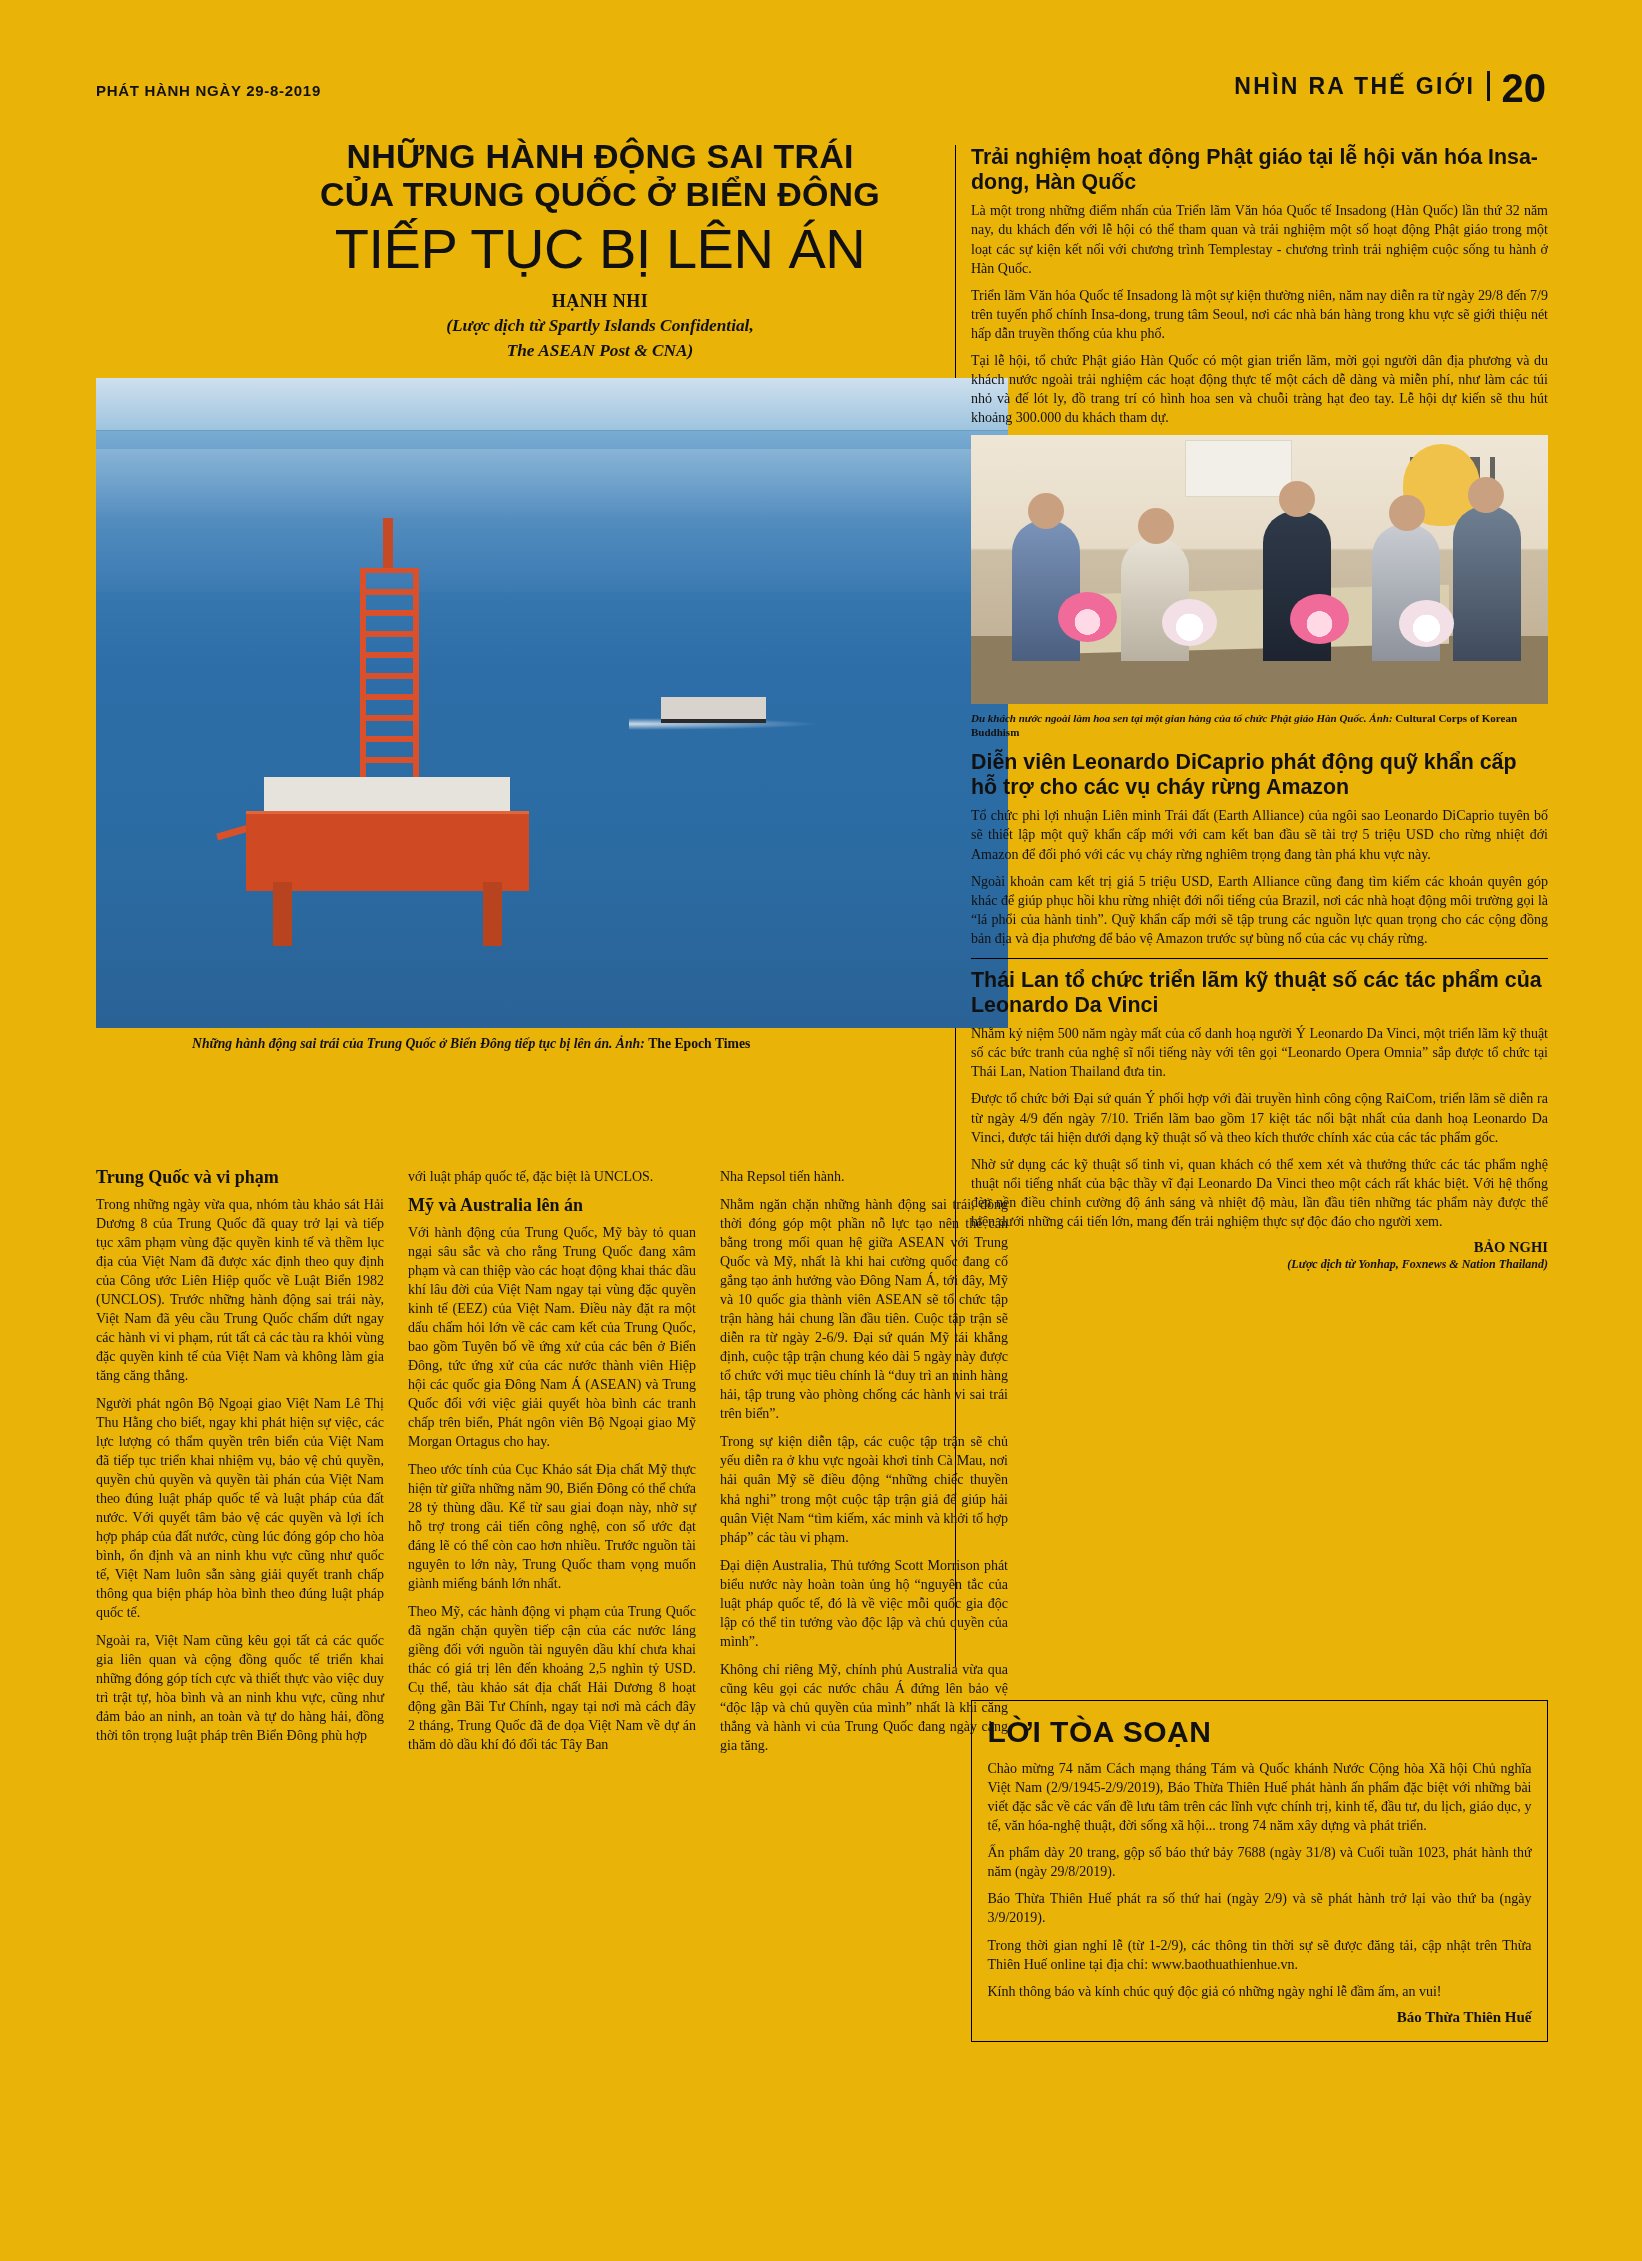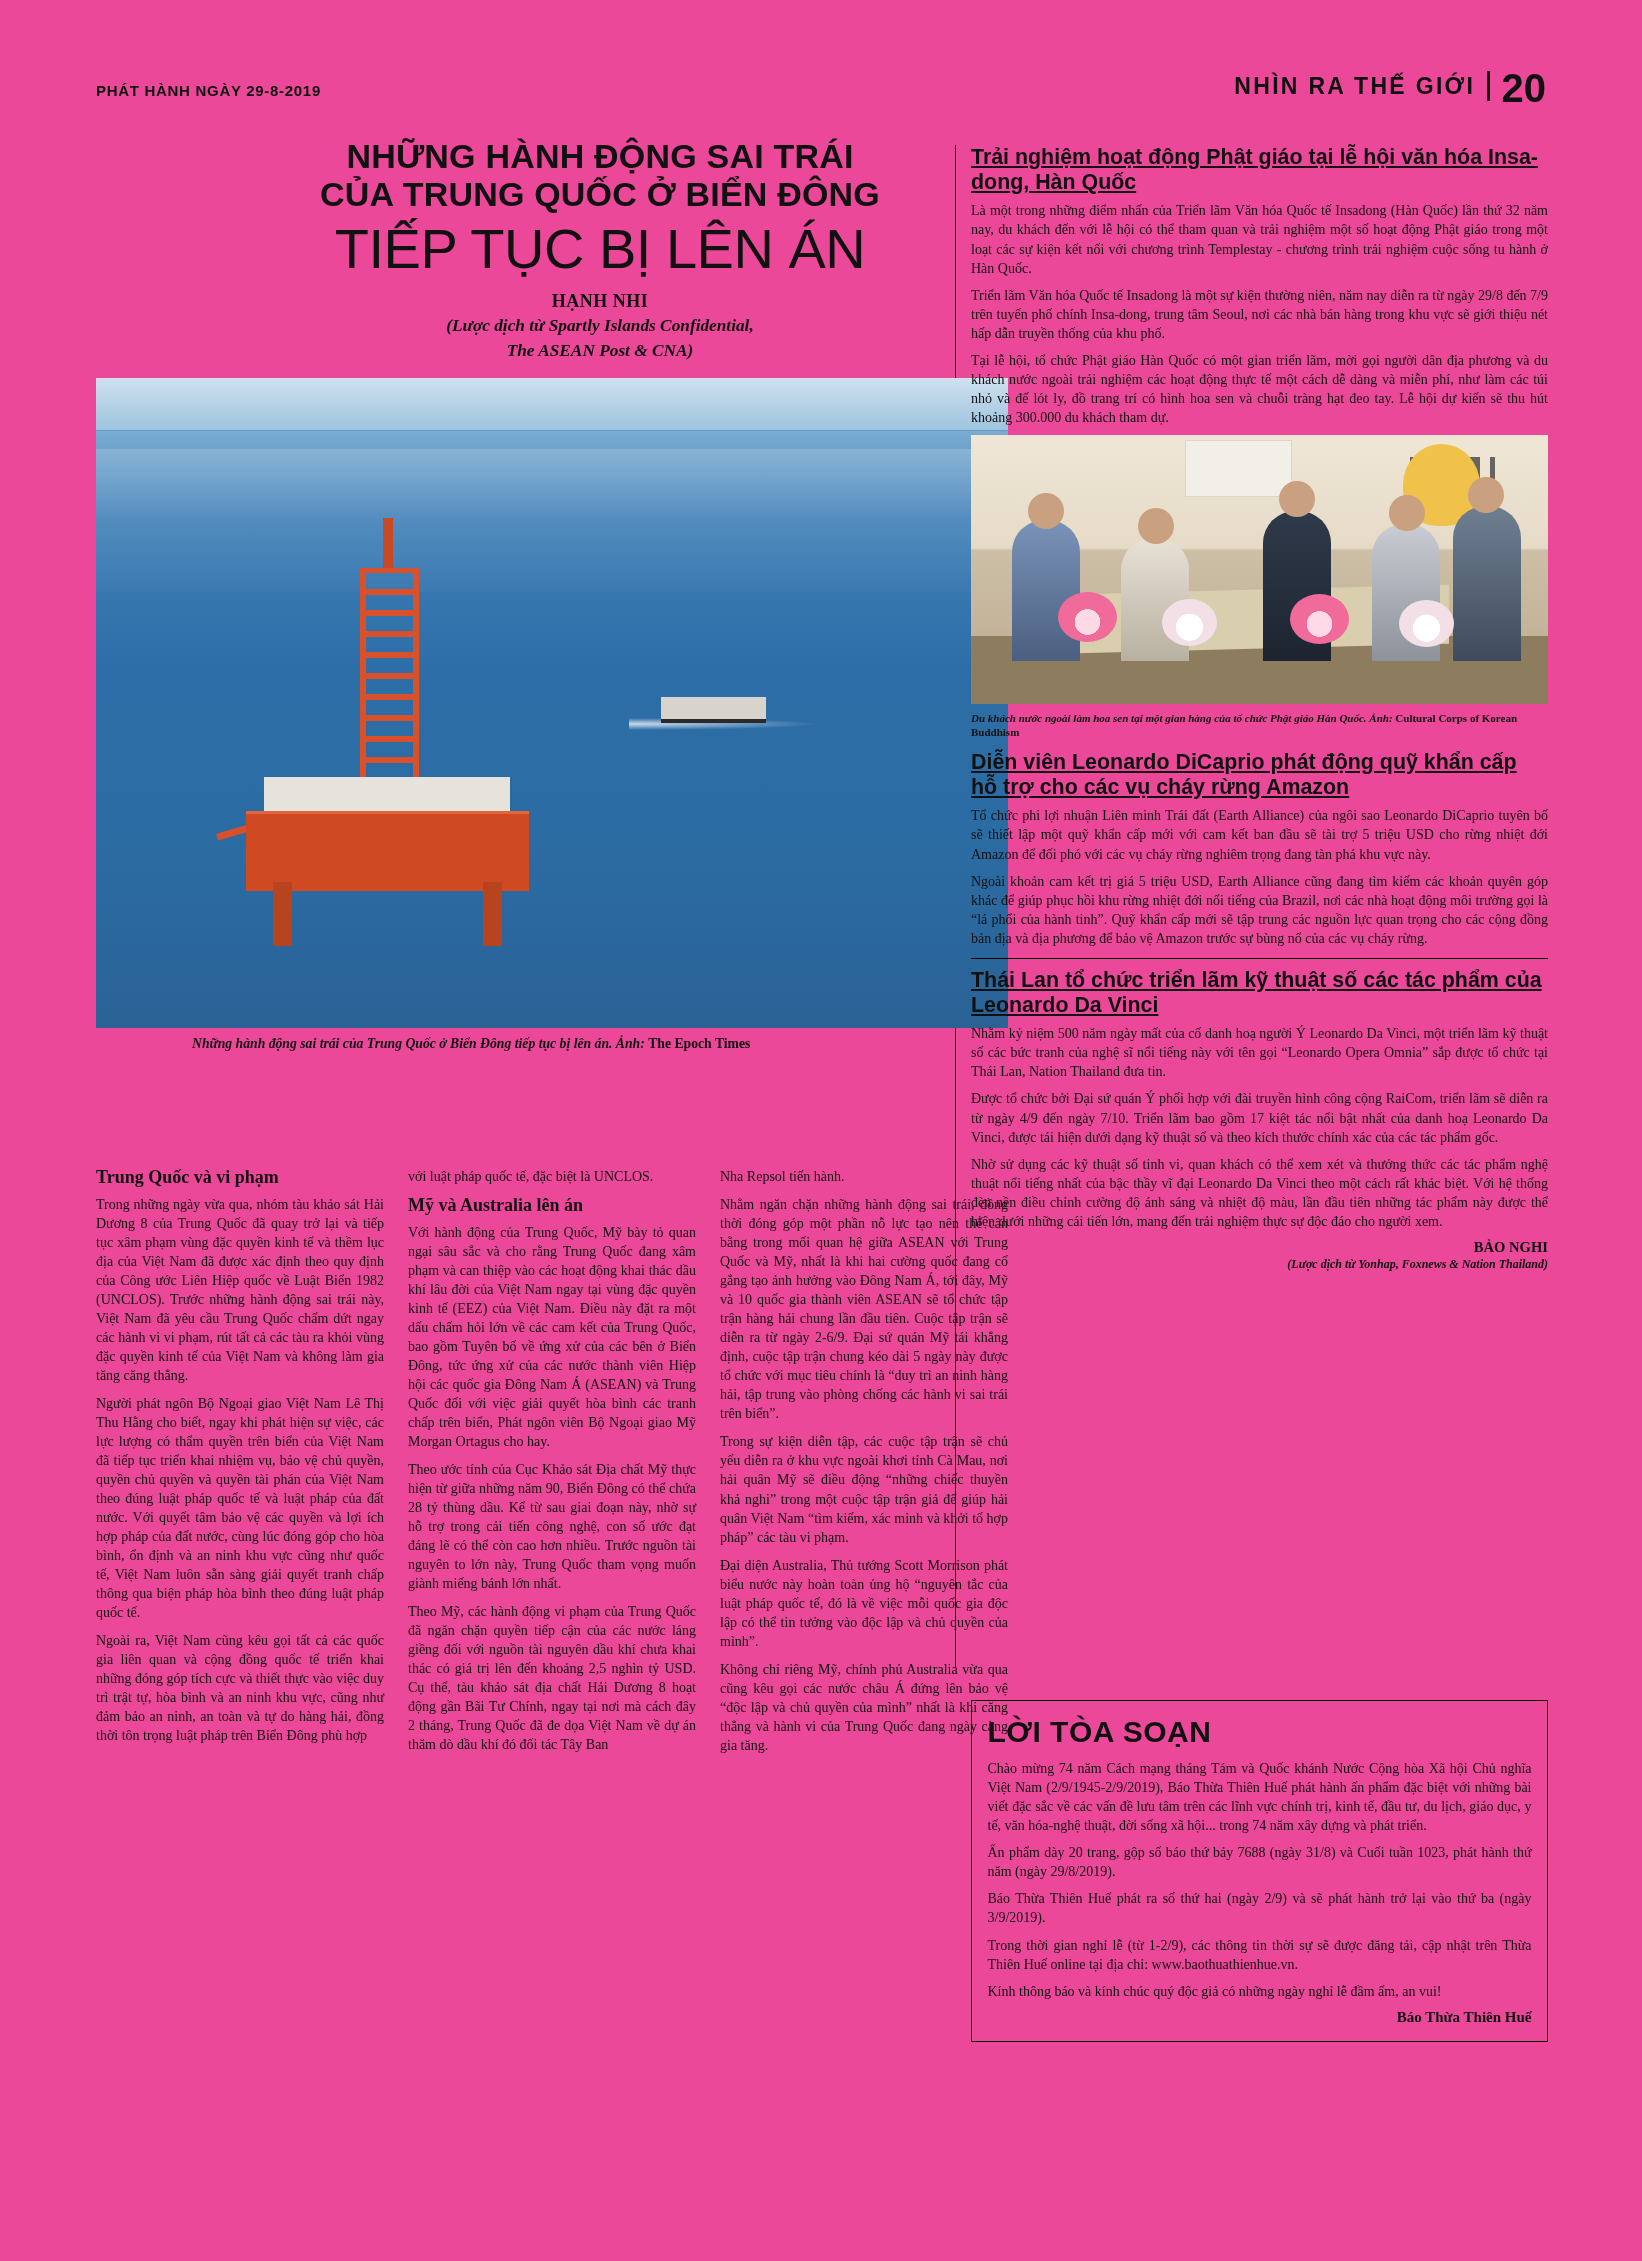--- a/index.html
+++ b/index.html
@@ -6,21 +6,21 @@
   body {
     width:1642px;
     font-family:"Liberation Serif", serif;
     color:#111;
     -webkit-font-smoothing:antialiased;
   }
   .page {
     position:relative;
     width:1642px;
     height:2261px;
-    background:#ec4899;
+    background:#eab308;
     box-sizing:border-box;
     padding:8px;
   }
 
   
   .masthead {
     position:absolute;
     left:96px; top:64px; right:96px;
     height:41px;
     display:flex;
@@ -209,21 +209,20 @@
   }
 
   
   .r-head {
     font-family:"Liberation Sans", sans-serif;
     font-weight:700;
     font-size:21.4px;
     line-height:1.17;
     margin:0 0 6.4px 0;
     color:#111;
-    text-decoration:underline;
   }
   p.r-text {
     font-family:"Liberation Serif", serif;
     font-size:14px;
     line-height:1.36;
     text-align:justify;
     margin:0 0 8.2px 0;
   }
   .r-rule { height:0.9px; background:#000; margin:10px 0 9px 0; }
 

